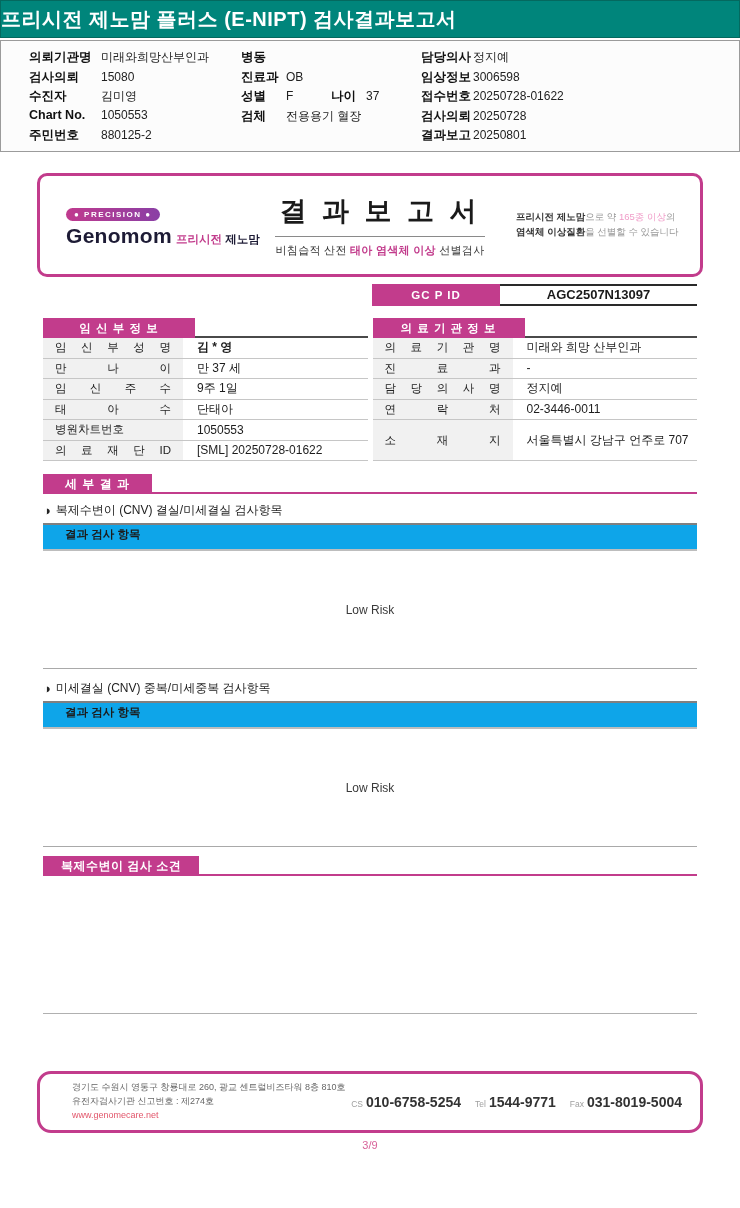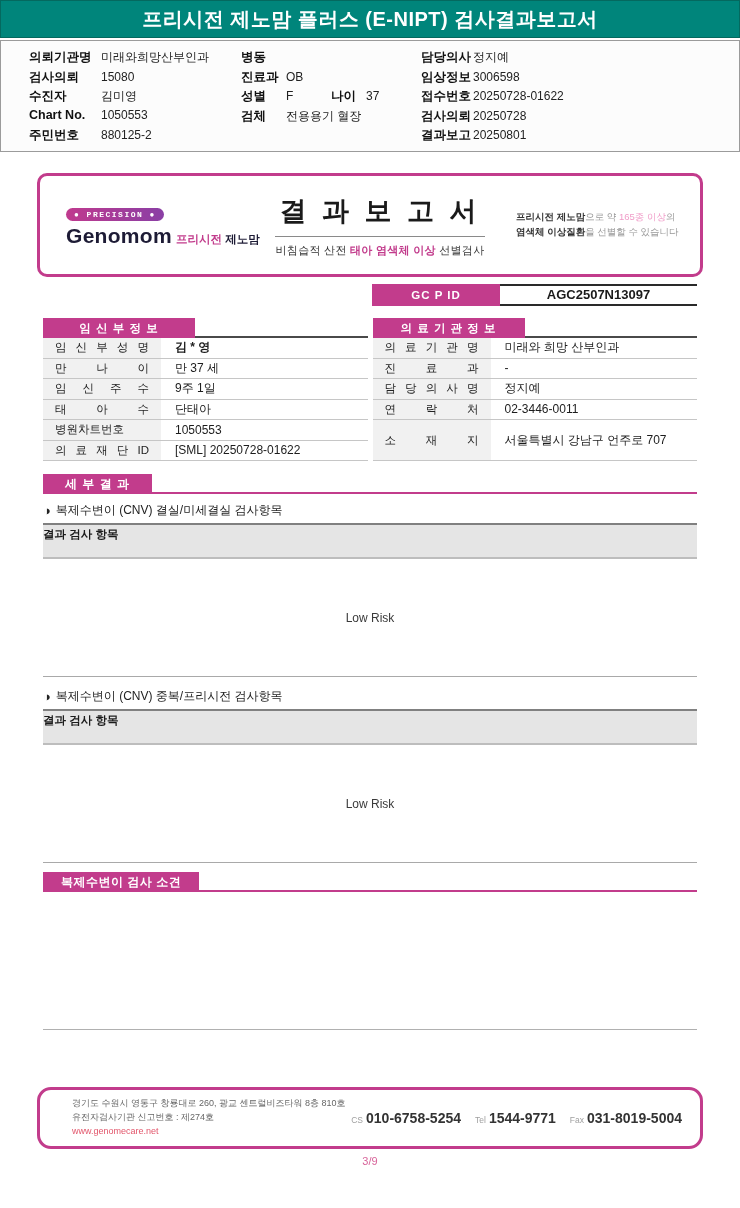--- a/index.html
+++ b/index.html
@@ -5,41 +5,41 @@
   :root{
     --teal:#00857B;
     --magenta:#C23C8C;
     --navy:#1D1B35;
   }
   *{margin:0;padding:0;box-sizing:border-box;}
   body{background:#e9e9e9;font-family:"Liberation Sans","DejaVu Sans",sans-serif;}
   .page{width:740px;height:1208px;background:#fff;position:relative;overflow:hidden;margin:0 auto;}
 
   
-  .top-banner{height:38px;background:var(--teal);border:1px solid #04695f;display:flex;align-items:center;justify-content:center;}
+  .top-banner{height:38px;background:var(--teal);border:1px solid #04695f;display:flex;align-items:center;}
   .top-banner h1{color:#fff;font-size:20px;font-weight:bold;letter-spacing:0.5px;}
 
   
   .patient-header{margin-top:2px;height:112px;background:#fcfcfc;border:1px solid #9b9b9b;
     display:grid;grid-template-columns:212px 180px 1fr;padding:8px 10px 0 28px;}
   .ph-col{display:flex;flex-direction:column;}
   .ph-row{display:flex;align-items:baseline;height:19.5px;}
   .ph-label{font-weight:bold;font-size:12.5px;color:#101010;width:72px;flex-shrink:0;}
   .ph-col2 .ph-label{width:45px;}
   .ph-col3 .ph-label{width:52px;}
   .ph-value{font-size:12px;color:#222;}
   .ph-inline-val{font-size:12px;color:#222;width:45px;}
   .ph-label-2{font-weight:bold;font-size:12.5px;color:#101010;width:35px;}
 
   
   .report-box{margin:21px 37px 0;height:104px;border:3px solid var(--magenta);border-radius:10px;
     display:flex;align-items:center;padding:0 14px 0 26px;background:#fff;}
   .brand{width:178px;flex-shrink:0;}
   .precision-badge{display:inline-block;background:linear-gradient(90deg,#c03a8e,#8a3fa5);color:#fff;
-    font-size:8px;font-weight:bold;letter-spacing:1.5px;padding:2px 8px;border-radius:9px;font-family:Liberation Mono, monospace;}
+    font-size:8px;font-weight:bold;letter-spacing:1.5px;padding:2px 8px;border-radius:9px;}
   .brand-line{margin-top:3px;white-space:nowrap;}
   .brand-name{font-size:21px;font-weight:800;color:var(--navy);letter-spacing:0.3px;margin-top:40px;}
   .brand-kr{font-size:11.5px;font-weight:bold;margin-left:4px;}
   .brand-kr .pink{color:var(--magenta);}
   .brand-kr .navy{color:var(--navy);}
   .title-block{flex:1;text-align:center;}
   .report-title{display:inline-block;font-size:27px;font-weight:800;color:#1a1a1a;letter-spacing:4px;
     border-bottom:1.5px solid #8a8a8a;padding:0 4px 7px;}
   .report-subtitle{margin-top:6px;font-size:11px;color:#333;letter-spacing:0.3px;}
   .report-subtitle .accent{color:var(--magenta);font-weight:bold;}
@@ -55,36 +55,36 @@
     text-align:center;font-size:13px;font-weight:bold;color:#1a1a1a;background:#fff;}
 
   
   .info-tables{display:flex;gap:5px;margin:12px 43px 0;}
   .itable{flex:1;}
   .itable-head{border-bottom:2px solid #4a4a4a;height:20px;}
   .itable-chip{display:inline-block;min-width:152px;background:var(--magenta);color:#fff;height:20px;line-height:20px;
     text-align:center;font-size:11.5px;font-weight:bold;letter-spacing:1px;padding:0 8px;}
   .t-row{display:flex;align-items:stretch;border-bottom:1px solid #c6c6c6;min-height:20.5px;}
   .t-row.tall{min-height:41px;}
-  .t-label{width:118px;flex-shrink:0;background:#f1f1f1;display:flex;align-items:center;padding:0 12px;}
+  .t-label{width:140px;flex-shrink:0;background:#f1f1f1;display:flex;align-items:center;padding:0 12px;}
   .t-label span{width:100%;font-size:11.5px;color:#222;text-align:justify;text-align-last:justify;}
   .t-value{display:flex;align-items:center;padding-left:14px;font-size:12px;color:#1c1c1c;}
   .v-bold{font-weight:bold;}
 
   
   .sec-head{margin:13px 43px 0;border-bottom:2px solid var(--magenta);height:20px;}
   .sec-chip{display:inline-block;background:var(--magenta);color:#fff;height:20px;line-height:20px;
     font-size:12px;font-weight:bold;letter-spacing:1px;padding:0 22px;text-align:center;}
 
   
   .cnv-title{margin:8px 43px 0;font-size:12px;color:#222;height:16px;display:flex;align-items:center;}
   .cnv-title.second{margin-top:11px;}
   .cnv-icon{font-size:13px;margin-right:5px;color:#222;}
-  .cnv-bar{margin:5px 43px 0;background:#e5e5e5;border-top:2px solid #808080;border-bottom:2px solid #bdbdbd;
-    height:36px;line-height:19px;font-weight:bold;font-size:11.5px;color:#1c1c1c;padding-left:0;}
+  .cnv-bar{margin:5px 43px 0;background:#0ea5e9;border-top:2px solid #808080;border-bottom:2px solid #bdbdbd;
+    height:28px;line-height:19px;font-weight:bold;font-size:11.5px;color:#1c1c1c;padding-left:22px;}
   .cnv-result{margin:0 43px;height:118px;border-bottom:1px solid #a9a9a9;
     display:flex;align-items:center;justify-content:center;font-size:12px;color:#3a3a3a;}
 
   
   .findings-head{margin-top:9px;}
   .findings-chip{letter-spacing:0.5px;padding:0 18px;}
   .bottom-divider{margin:137px 43px 0;border-top:1px solid #b0b0b0;}
 
   
   .footer-box{margin:57px 37px 0;height:62px;border:3px solid var(--magenta);border-radius:14px;
@@ -280,21 +280,21 @@
     <span class="cnv-icon">◑</span>
     <span>복제수변이 (CNV) 결실/미세결실 검사항목</span>
   </div>
   <div class="cnv-bar">결과 검사 항목</div>
   <div class="cnv-result">
     <span>Low Risk</span>
   </div>
 
   <div class="cnv-title second">
     <span class="cnv-icon">◑</span>
-    <span>복제수변이 (CNV) 중복/프리시전 검사항목</span>
+    <span>미세결실 (CNV) 중복/미세중복 검사항목</span>
   </div>
   <div class="cnv-bar">결과 검사 항목</div>
   <div class="cnv-result">
     <span>Low Risk</span>
   </div>
 
   <div class="sec-head findings-head">
     <span class="sec-chip findings-chip">복제수변이 검사 소견</span>
   </div>
 

